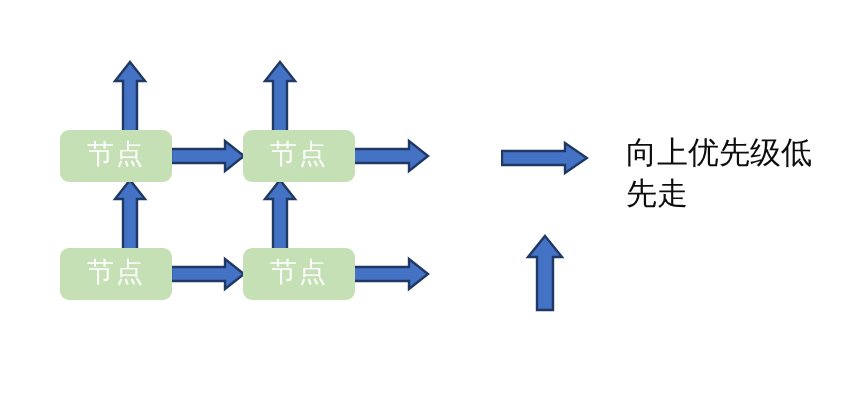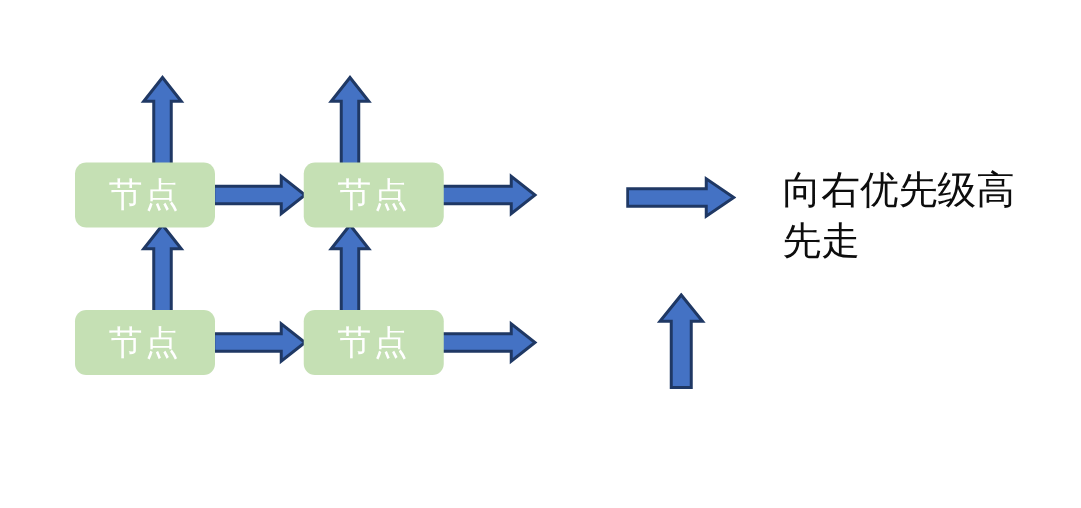--- a/index.html
+++ b/index.html
@@ -19,21 +19,21 @@
     border-radius:9px;
     display:flex;align-items:center;justify-content:center;
     z-index:5;
   }
   .node-label{
     color:#FFFFFF;
     font-size:27px;
     line-height:1;
     letter-spacing:2px;
     white-space:nowrap;
-    font-family:Liberation Serif, serif;
+    font-family:Liberation Mono, monospace;
   }
 
   
   .arrow{position:absolute;z-index:3;}
   .arrow svg{display:block;overflow:visible;}
 
   
   .legend-arrow{position:absolute;z-index:3;}
   .legend-text{
     position:absolute;
@@ -112,21 +112,21 @@
       <polygon points="1,11 57,11 57,3 76,18 57,33 57,25 1,25" fill="#4472C4" stroke="#1F3864" stroke-width="2.4" stroke-linejoin="miter"></polygon>
     </svg>
   </div>
 
   <div class="legend-arrow" style="left:501px;top:140px;">
     <svg width="88" height="36" viewBox="0 0 88 36">
       <polygon points="1,11 64,11 64,3 86,18 64,33 64,25 1,25" fill="#4472C4" stroke="#1F3864" stroke-width="2.4" stroke-linejoin="miter"></polygon>
     </svg>
   </div>
 
-  <div class="legend-text" style="left:626px;top:132px;width:220px;">向右优先级高
+  <div class="legend-text" style="left:626px;top:132px;width:220px;">向上优先级低
 先走</div>
 
   <div class="legend-arrow" style="left:524px;top:234px;">
     <svg width="42" height="78" viewBox="0 0 42 78">
       <polygon points="21,2 38,23 29,23 29,76 13,76 13,23 4,23" fill="#4472C4" stroke="#1F3864" stroke-width="2.4" stroke-linejoin="miter"></polygon>
     </svg>
   </div>
 
 
 </div>

